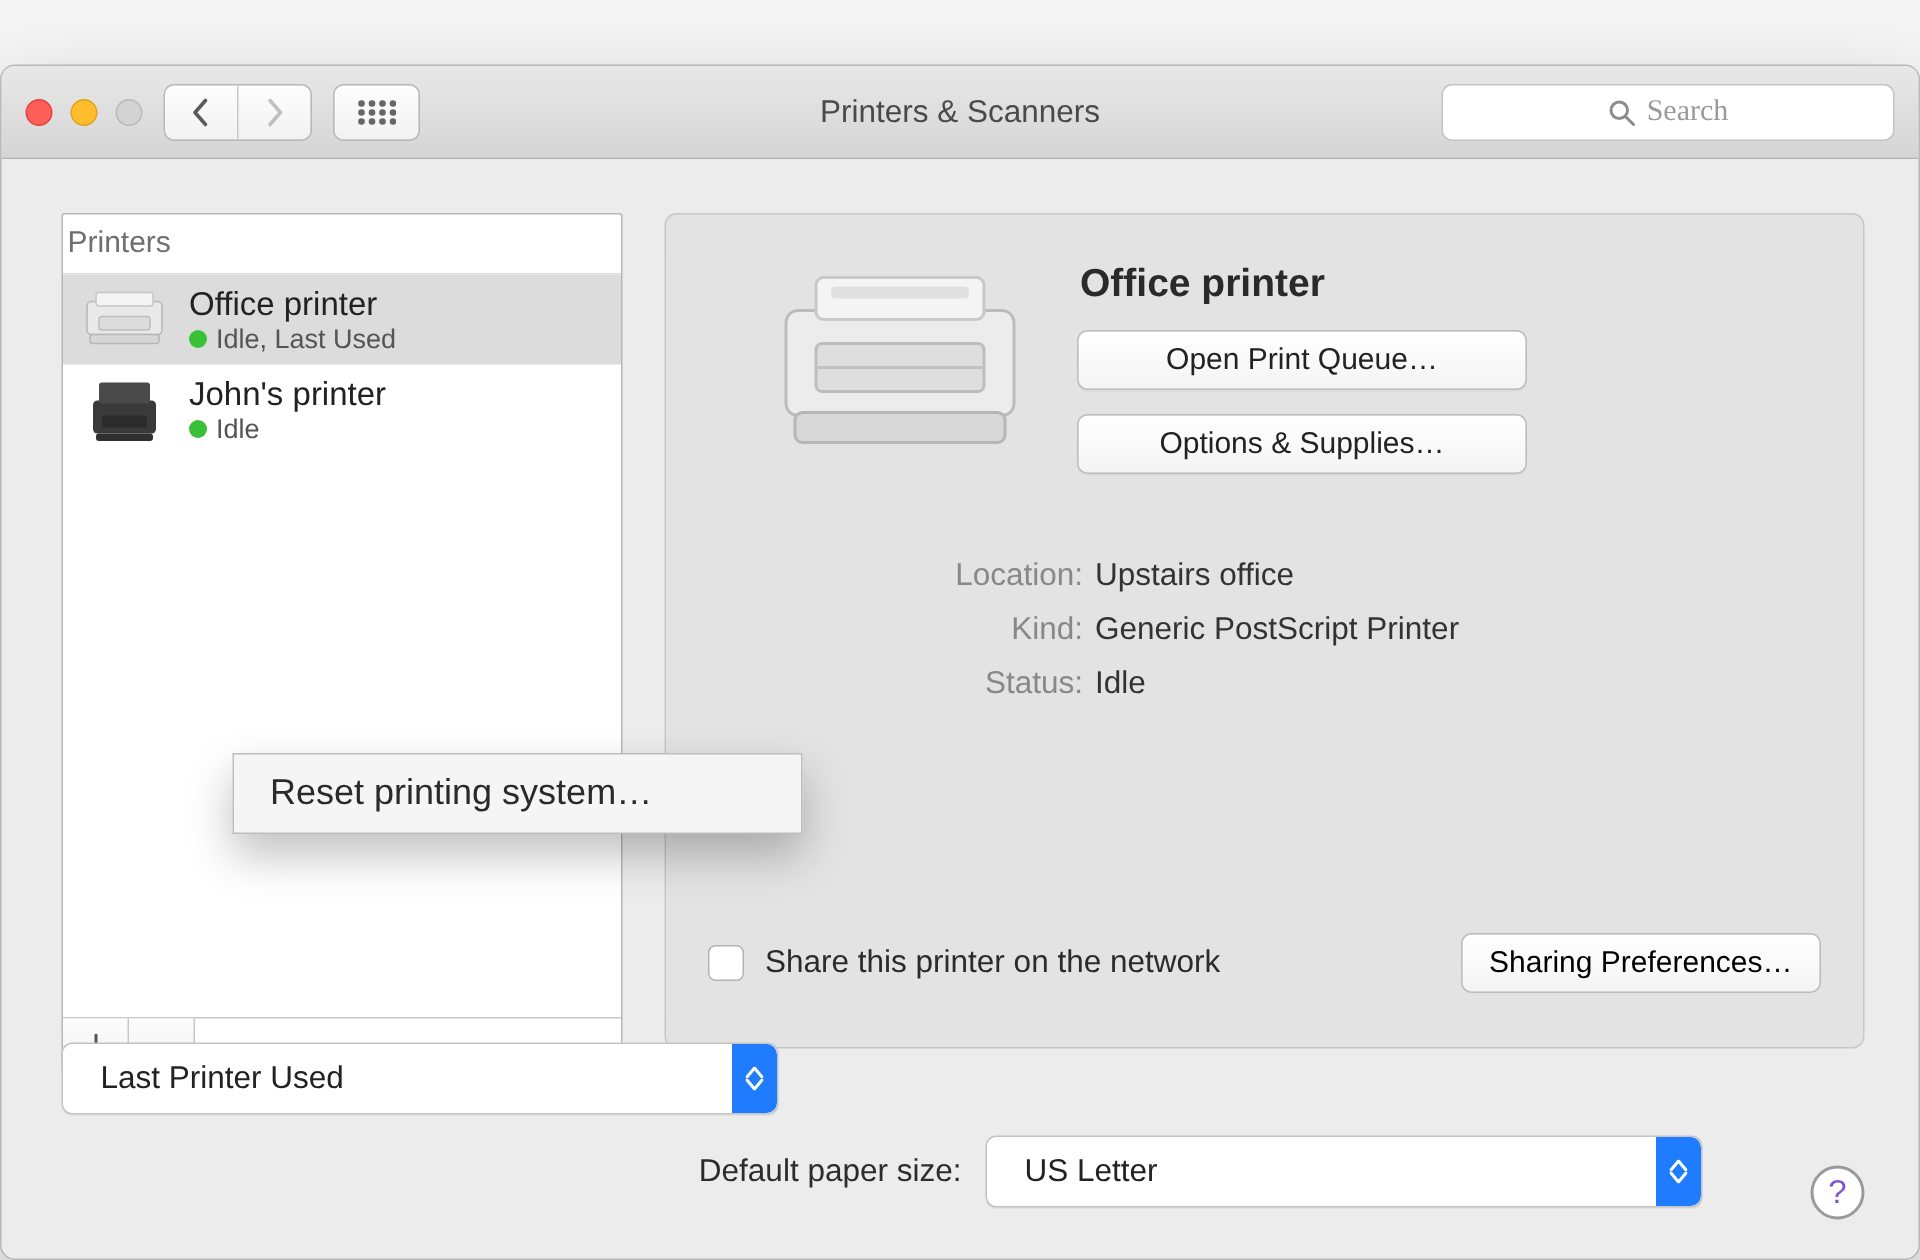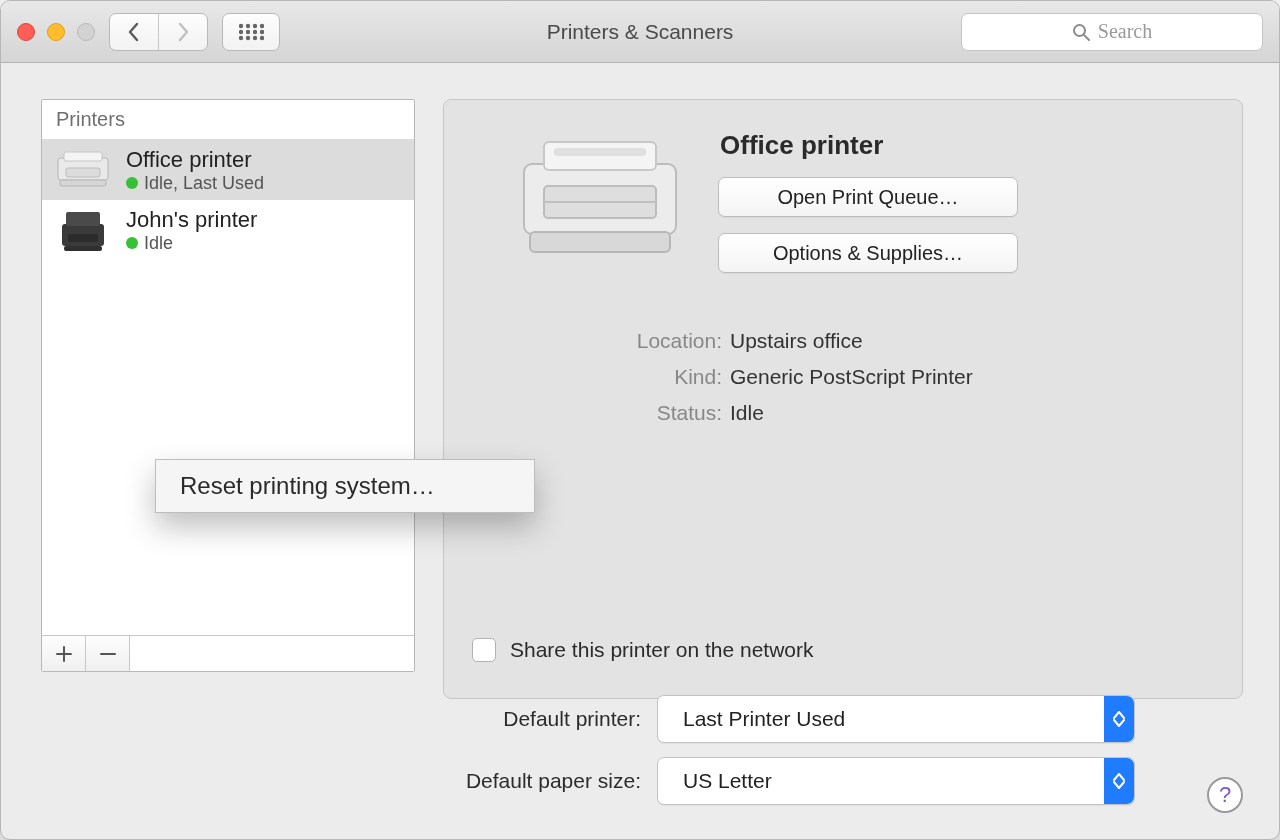--- a/index.html
+++ b/index.html
@@ -13,21 +13,21 @@
   }
 
   
   .window {
     position: absolute; inset: 0;
     background: #ececec;
     border: 1px solid #b7b7b7;
     border-radius: 10px;
     box-shadow: 0 25px 60px rgba(0,0,0,.25);
     overflow: hidden;
-    display: flex; flex-direction: column;
+    display: flex; flex-direction: column; margin-top: 43px;
   }
 
   
   .titlebar {
     height: 62px;
     background: linear-gradient(#e8e8e8, #d5d5d5);
     border-bottom: 1px solid #b3b3b3;
     display: flex; align-items: center;
     padding: 0 16px; gap: 14px;
     position: relative;
@@ -82,21 +82,21 @@
   
   .sidebar {
     position: absolute; left: 40px; top: 36px;
     width: 374px; height: 573px;
     background: #fff;
     border: 1px solid #b8b8b8;
     border-radius: 2px;
     display: flex; flex-direction: column;
   }
   .sidebar-header {
-    height: 40px; padding: 0 14px;
+    height: 40px; padding: 0 3px;
     display: flex; align-items: center;
     color: #6f6f6f; font-size: 20px;
     border-bottom: 1px solid #dcdcdc;
   }
   .plist { flex: 1; overflow: hidden; }
   .prow {
     display: flex; align-items: center; gap: 14px;
     padding: 6px 10px 6px 12px;
   }
   .prow.selected { background: #dcdcdc; }
@@ -343,26 +343,26 @@
         </div>
         <div class="kv-row">
           <span class="k">Status:</span>
           <span class="v">Idle</span>
         </div>
       </div>
 
       <div class="share-row">
         <span class="chk"></span>
         <span class="share-label">Share this printer on the network</span>
+        <button class="share-btn">Sharing Preferences…</button>
       </div>
     </div>
 
     <div class="bottom">
       <div class="brow">
-        <span class="lbl">Default printer:</span>
         <div class="select">
           <span>Last Printer Used</span>
           <span class="arrows">
             <svg width="12" height="8" viewBox="0 0 12 8">
                 <path d="M1 7 L6 1 L11 7" stroke="#fff" stroke-width="2" fill="none" stroke-linecap="round" stroke-linejoin="round"></path>
               </svg>
             <svg width="12" height="8" viewBox="0 0 12 8">
                 <path d="M1 1 L6 7 L11 1" stroke="#fff" stroke-width="2" fill="none" stroke-linecap="round" stroke-linejoin="round"></path>
               </svg>
           </span>

